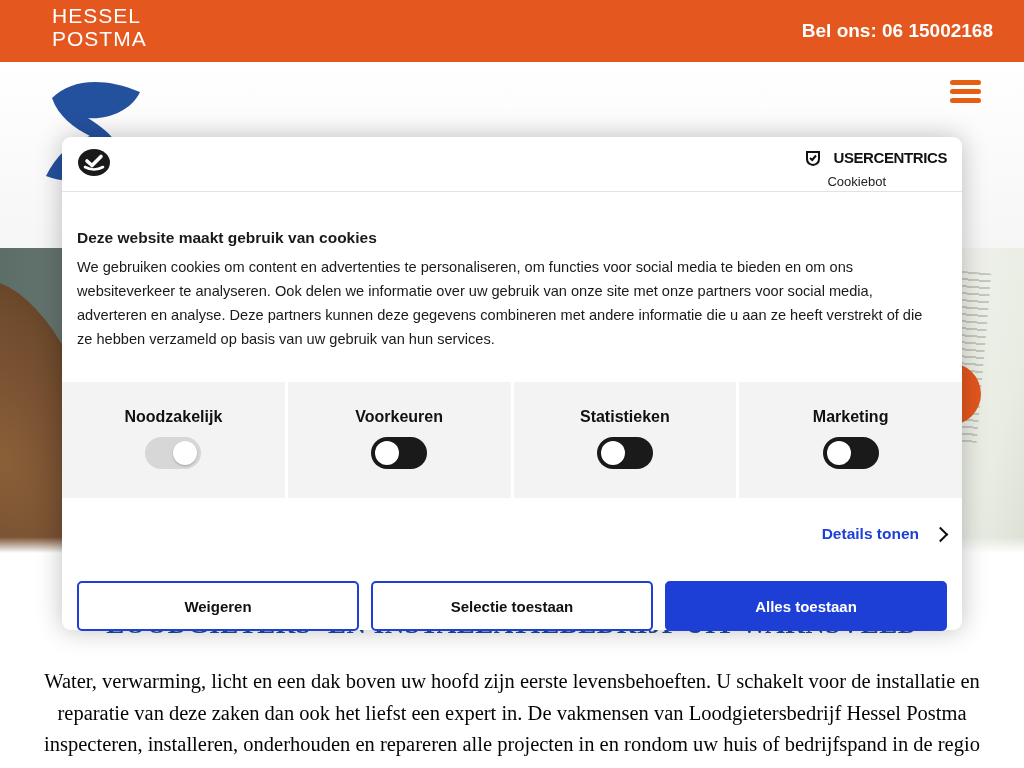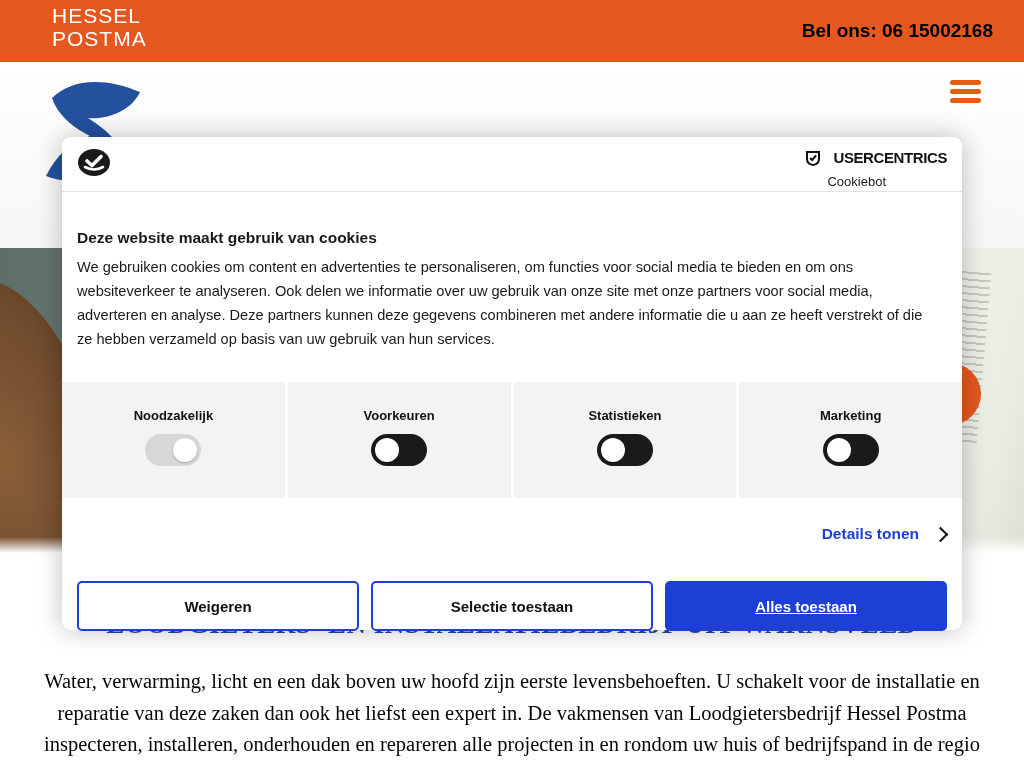--- a/index.html
+++ b/index.html
@@ -5,21 +5,21 @@
   html,body{margin:0;padding:0;background:#fff;}
   *{box-sizing:border-box;}
   .stage{position:relative;width:1024px;height:768px;overflow:hidden;background:#fff;
          font-family:"Liberation Sans",sans-serif;}
 
   
   .topbar{position:absolute;left:0;top:0;width:1024px;height:62px;background:#e4571e;z-index:3;}
   .brand{position:absolute;left:52px;top:4px;color:#ffffff;font-size:21px;line-height:23px;
          letter-spacing:1px;font-weight:400;}
   .phone{position:absolute;right:31px;top:0;height:62px;display:flex;align-items:center;
-         color:#000000;font-weight:bold;font-size:19px;}
+         color:#ffffff;font-weight:bold;font-size:19px;}
 
   
   .header{position:absolute;left:0;top:62px;width:1024px;height:186px;
           background:linear-gradient(180deg,#ffffff 0%,#f6f6f6 100%);z-index:1;}
   .logo-swoosh{position:absolute;left:44px;top:14px;width:106px;height:120px;}
   .hamburger{position:absolute;right:43px;top:18px;width:31px;height:26px;cursor:pointer;}
   .hamburger span{display:block;height:5px;border-radius:3px;background:#e55e12;margin-bottom:4px;}
 
   
   .hero{position:absolute;left:0;top:248px;width:1024px;height:305px;overflow:hidden;z-index:1;
@@ -54,39 +54,39 @@
   .uc-brand{font-weight:bold;font-size:15px;letter-spacing:-0.4px;color:#111;
         font-stretch:condensed;}
   .uc-product{font-size:13px;color:#222;margin-left:22px;margin-top:8px;}
   .dlg-title{position:absolute;left:15px;top:92px;font-weight:bold;font-size:15.5px;color:#1a1a1a;}
   .dlg-body{position:absolute;left:15px;top:118px;width:862px;font-size:14.6px;line-height:24px;
         color:#1a1a1a;}
 
   .cats{position:absolute;left:0;top:245px;width:100%;height:116px;display:flex;gap:3px;
         background:#fff;}
   .cat{flex:1;background:#f3f3f3;display:flex;flex-direction:column;align-items:center;}
-  .cat-label{font-weight:bold;font-size:13px;color:#111;margin-top:26px;}
+  .cat-label{font-weight:bold;font-size:16px;color:#111;margin-top:26px;}
   .toggle{position:relative;width:56px;height:32px;border-radius:16px;margin-top:11px;cursor:pointer;}
   .toggle .knob{position:absolute;top:4px;width:24px;height:24px;border-radius:50%;background:#fff;
         box-shadow:0 1px 2px rgba(0,0,0,0.25);}
   .toggle.off{background:#1a1a1a;}
   .toggle.off .knob{left:4px;}
   .toggle.on-disabled{background:#d7d7d7;}
   .toggle.on-disabled .knob{right:4px;}
 
   .details-row{position:absolute;right:16px;top:388px;display:flex;align-items:center;cursor:pointer;}
   .details-link{color:#1d3fd6;font-weight:bold;font-size:15.5px;}
   .details-chevron{margin-left:16px;width:11px;height:11px;border-top:2.5px solid #111;
         border-right:2.5px solid #111;transform:rotate(45deg);}
 
   .btn-row{position:absolute;left:15px;top:444px;width:870px;height:50px;display:flex;gap:12px;}
   .btn{flex:1;display:flex;align-items:center;justify-content:center;border-radius:5px;
         font-weight:bold;font-size:15px;cursor:pointer;}
   .btn.outline{background:#fff;border:2px solid #1d3fd6;color:#111;}
-  .btn.solid{background:#1d3fd6;border:2px solid #1d3fd6;color:#fff;text-decoration:underline;}
+  .btn.solid{background:#1d3fd6;border:2px solid #1d3fd6;color:#fff;}
 </style>
 </head>
 <body>
 
 <div class="stage">
 
   <div class="topbar">
     <div class="brand">
       <div>HESSEL</div>
       <div>POSTMA</div>

